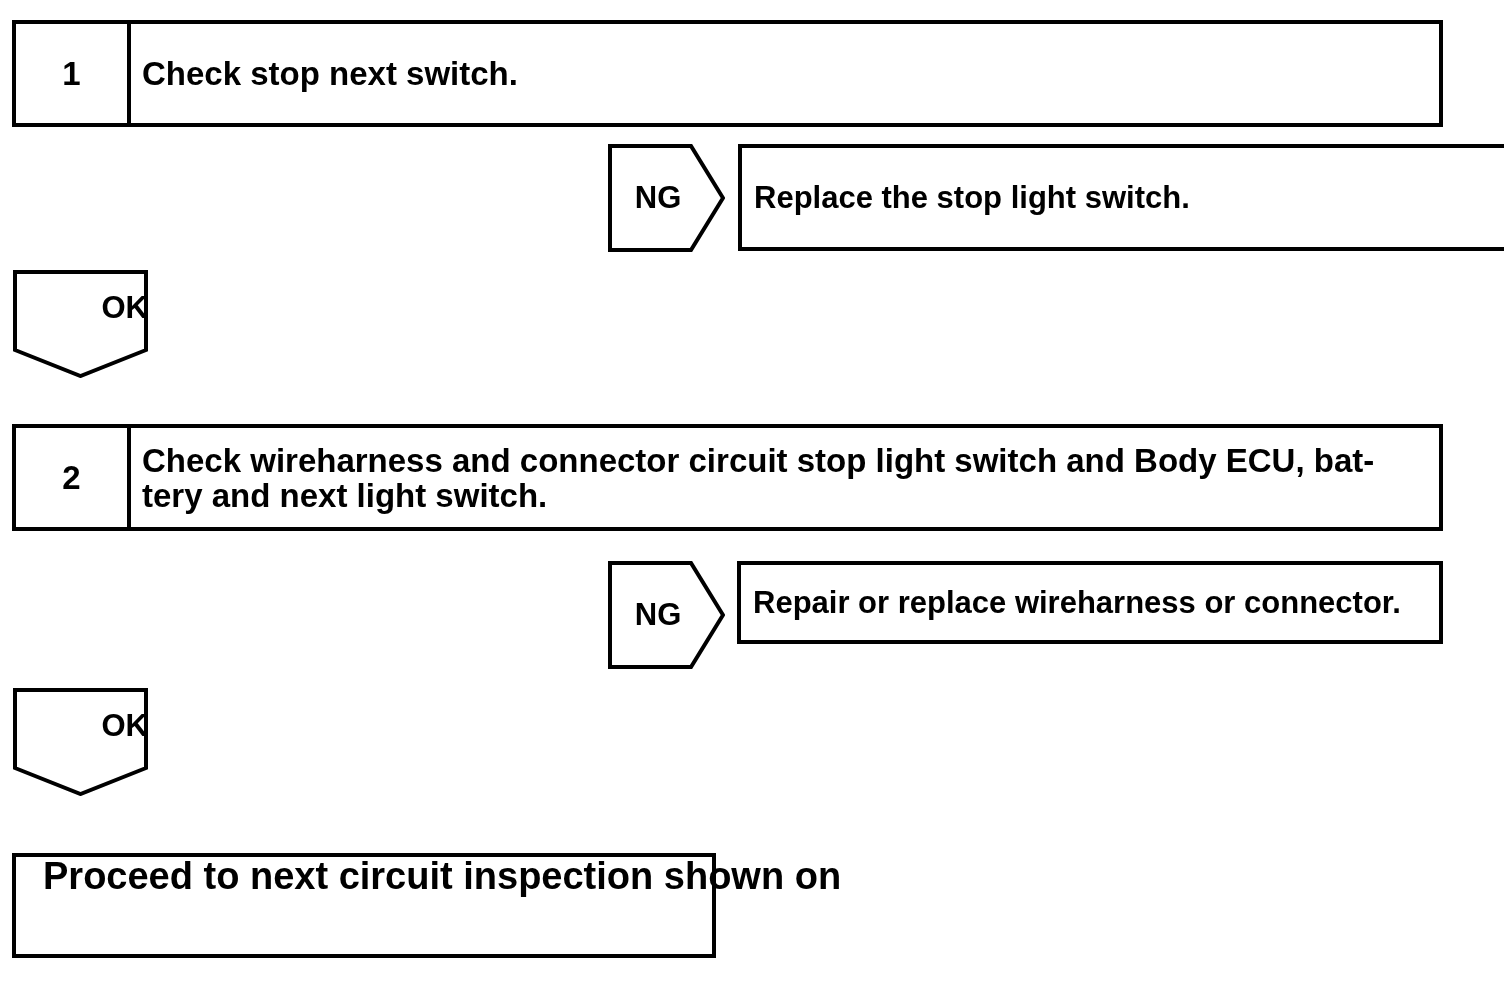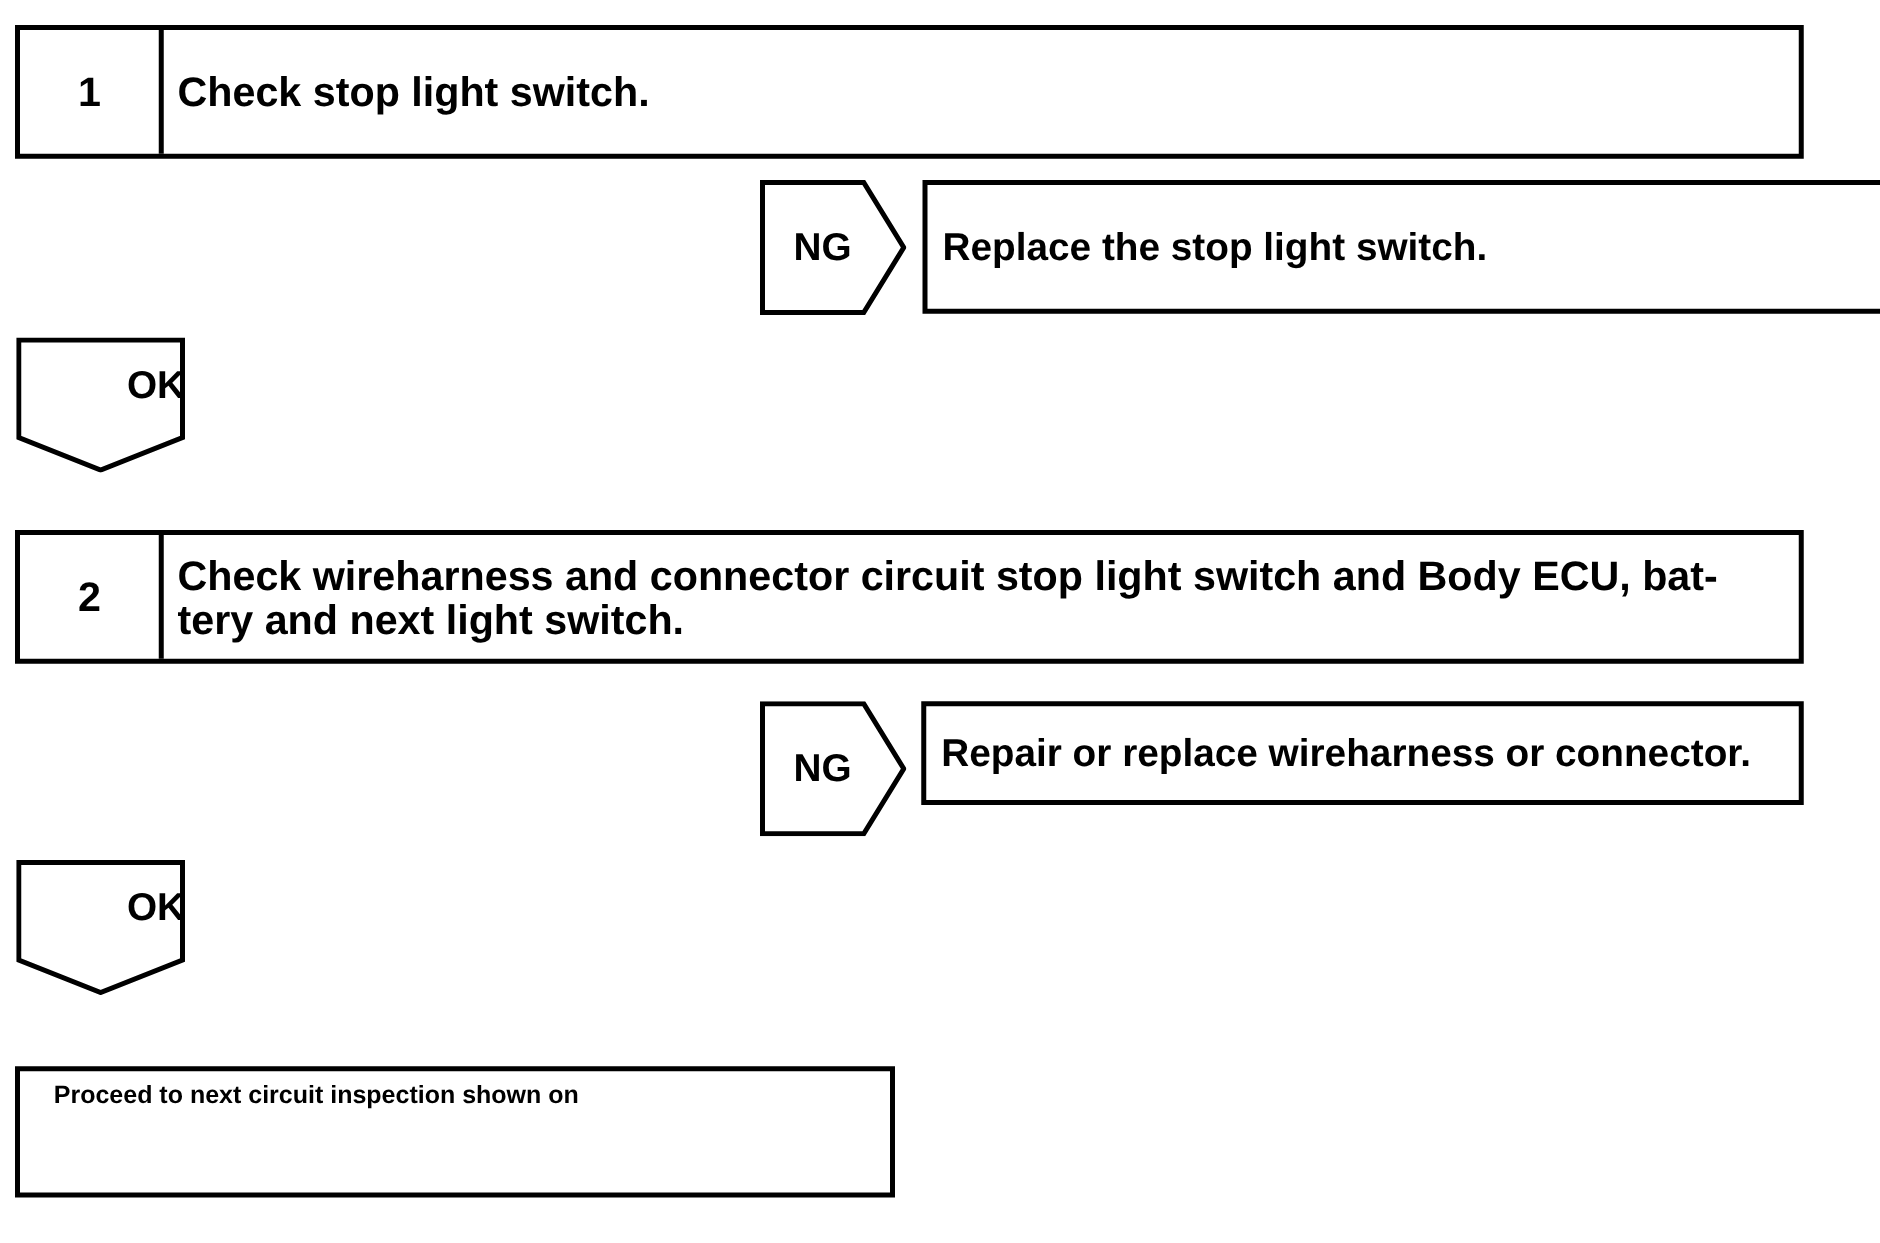--- a/index.html
+++ b/index.html
@@ -79,32 +79,32 @@
     right: 0;
     text-align: right;
   }
 
   
   .terminal-box {
     border: 4px solid #000;
     background: #fff;
     padding: 4px 0 0 27px;
     font-weight: bold;
-    font-size: 20px;
+    font-size: 38px;
     line-height: 30px;
   }
   .terminal-box .line { white-space: nowrap; }
 </style>
 </head>
 <body>
 
 <div class="abs step-box" style="left:12px; top:20px; width:1431px; height:107px;">
   <div class="step-number-cell">1</div>
   <div class="step-title">
-    <div class="line">Check stop light switch.</div>
+    <div class="line">Check stop next switch.</div>
   </div>
 </div>
 
 <div class="tag" style="left:608px; top:144px; width:117px; height:108px;">
   <svg width="117" height="108" viewBox="0 0 117 108">
     <polygon points="2,2 83,2 115,54 83,106 2,106" fill="#ffffff" stroke="#000000" stroke-width="4"></polygon>
   </svg>
   <div class="tag-label ng-label">NG</div>
 </div>
 <div class="abs result-box" style="left:738px; top:144px; width:784px; height:107px;text-align:center;">

